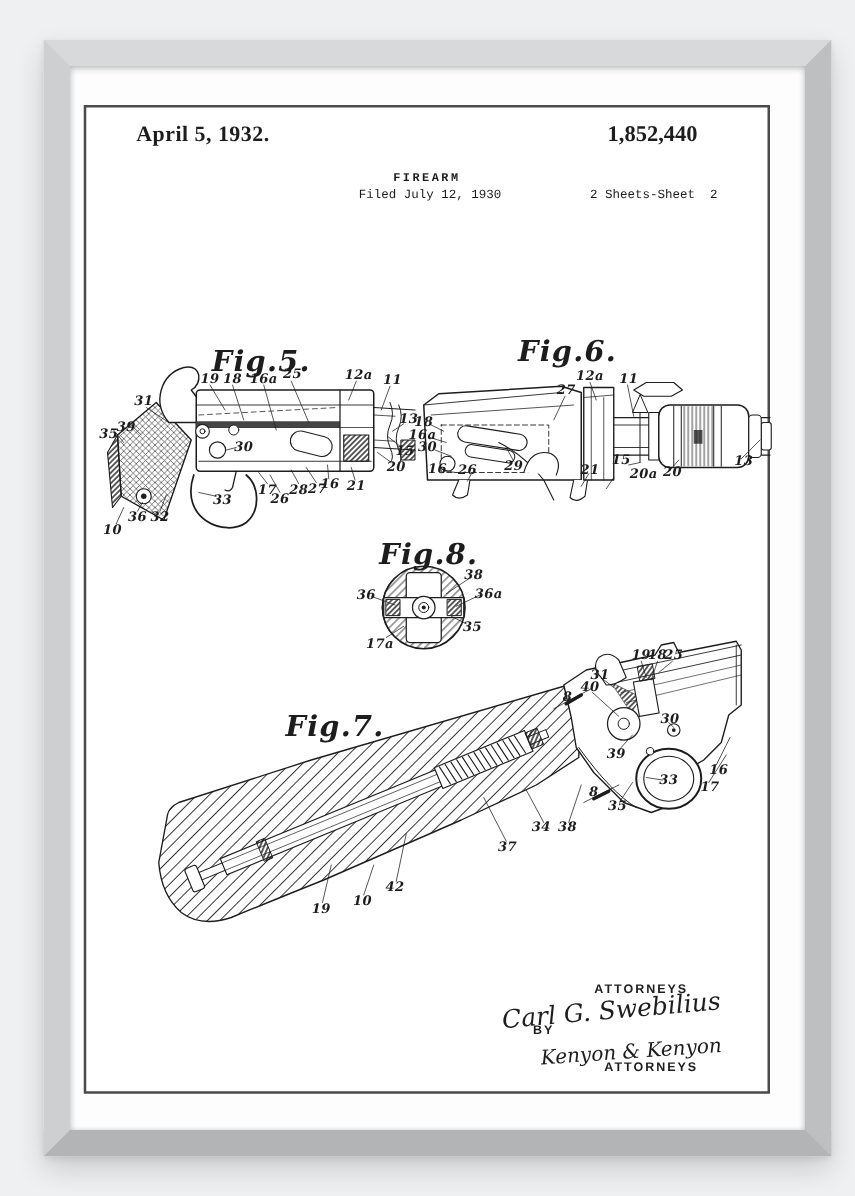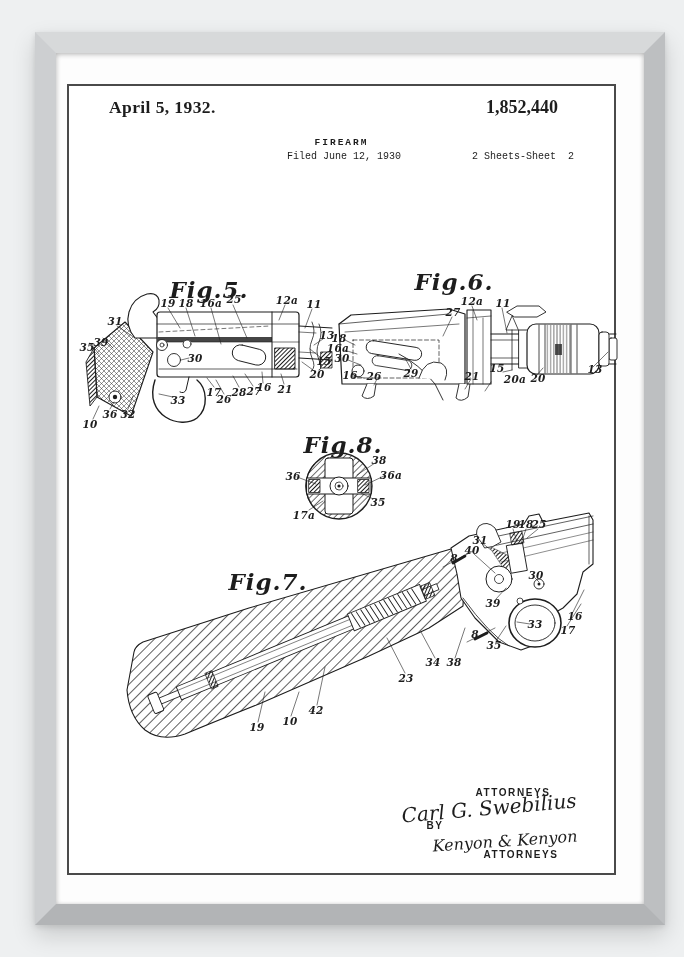--- a/index.html
+++ b/index.html
@@ -53,21 +53,21 @@
 <div class="stage">
   <div class="frame">
     <div class="mat"></div>
   </div>
 
   <div class="sheet">
 
     <span class="abs h-date">April 5, 1932.</span>
     <span class="abs h-num">1,852,440</span>
     <span class="abs h-title">FIREARM</span>
-    <span class="abs h-filed">Filed June 12, 1930</span>
+    <span class="abs h-filed">Filed July 12, 1930</span>
     <span class="abs h-sheets">2 Sheets-Sheet  2</span>
 
     <svg width="549" height="791" viewBox="0 0 549 791" stroke="#1d1d1d" fill="none" stroke-linecap="round" stroke-linejoin="round">
       <defs>
         <pattern id="ph" width="7" height="7" patternUnits="userSpaceOnUse" patternTransform="rotate(-45)">
           <line x1="0" y1="3.5" x2="7" y2="3.5" stroke="#2a2a2a" stroke-width="0.75"></line>
           </pattern>
         <pattern id="ph2" width="4.5" height="4.5" patternUnits="userSpaceOnUse" patternTransform="rotate(-45)">
           <line x1="0" y1="2.2" x2="4.5" y2="2.2" stroke="#2a2a2a" stroke-width="0.7"></line>
           </pattern>
@@ -349,21 +349,21 @@
         <span class="ref" style="left: 385px; top: 472px;">8</span>
         <span class="ref" style="left: 467px; top: 489px;">30</span>
         <span class="ref" style="left: 424px; top: 517px;">39</span>
         <span class="ref" style="left: 506px; top: 530px;">16</span>
         <span class="ref" style="left: 499px; top: 544px;">17</span>
         <span class="ref" style="left: 466px; top: 538px;">33</span>
         <span class="ref" style="left: 406px; top: 548px;">8</span>
         <span class="ref" style="left: 425px; top: 559px;">35</span>
         <span class="ref" style="left: 364px; top: 576px;">34</span>
         <span class="ref" style="left: 385px; top: 576px;">38</span>
-        <span class="ref" style="left: 337px; top: 592px;">23</span>
+        <span class="ref" style="left: 337px; top: 592px;">37</span>
         <span class="ref" style="left: 247px; top: 624px;">42</span>
         <span class="ref" style="left: 221px; top: 635px;">10</span>
         <span class="ref" style="left: 188px; top: 641px;">19</span>
       </div>
 
     <span class="abs ctr sig-cap s-inventor">ATTORNEYS</span>
     <span class="abs sig-script s-carl">Carl G. Swebilius</span>
     <span class="abs ctr sig-cap s-by">BY</span>
     <span class="abs sig-script2 s-kenyon">Kenyon &amp; Kenyon</span>
     <span class="abs ctr sig-cap s-attorneys">ATTORNEYS</span>

